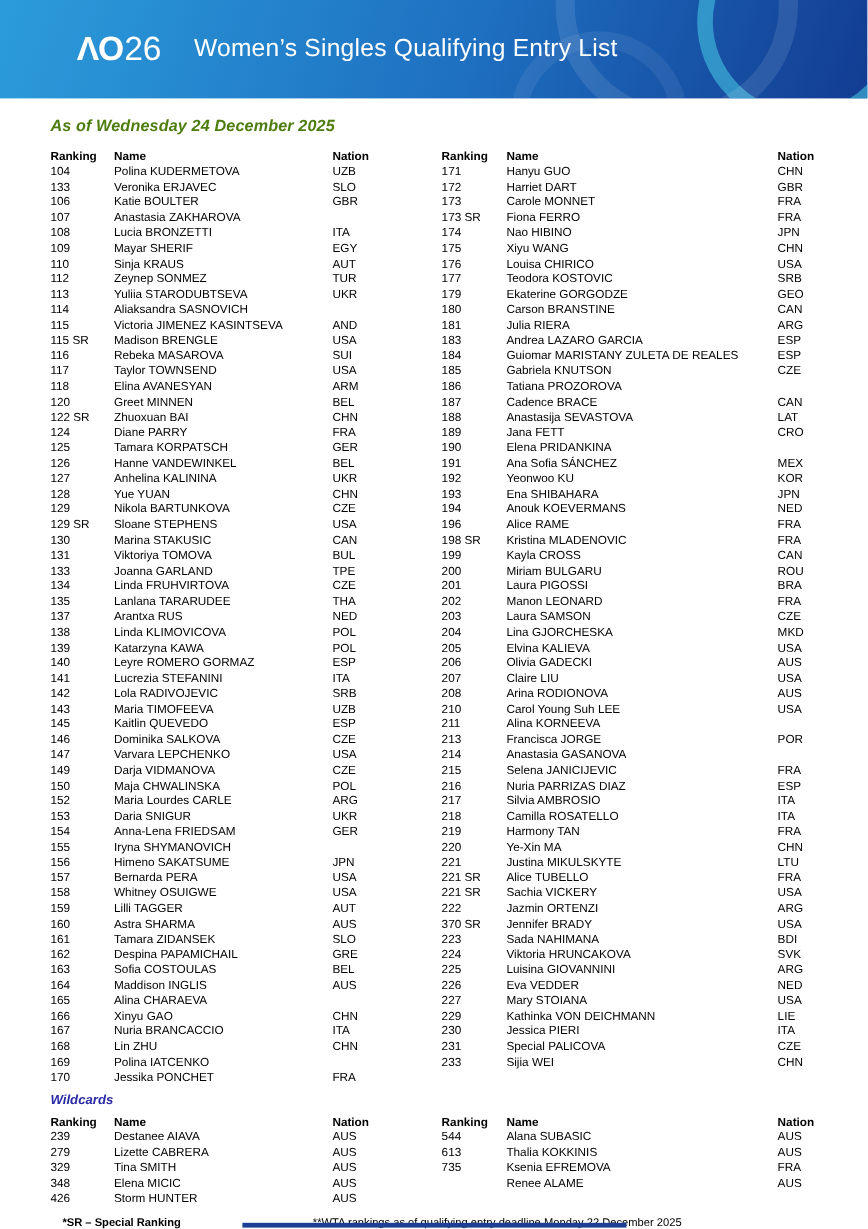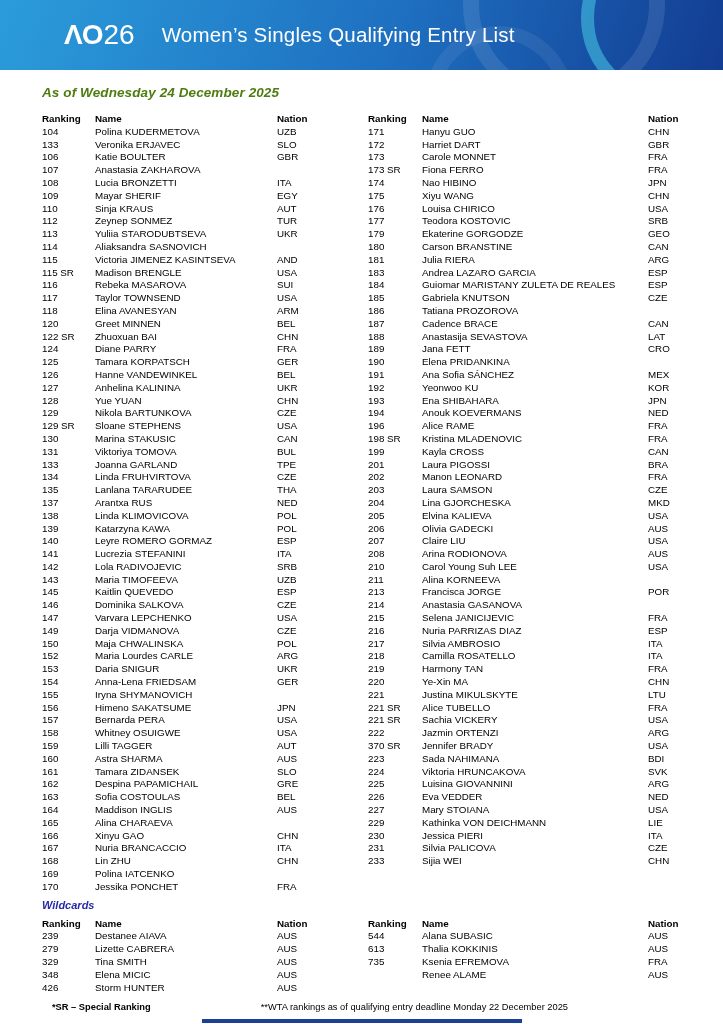--- a/index.html
+++ b/index.html
@@ -2,21 +2,21 @@
 <html><head>
 <meta charset="utf-8">
 <style>
   html,body{margin:0;padding:0;}
   body{
     width:723px;height:1024px;position:relative;overflow:hidden;
     background:#ffffff;font-family:"Liberation Sans",sans-serif;color:#000;
   }
   
   .header{
-    height:70px;width:100%;
+    height:82px;width:100%;
     background:linear-gradient(110deg,#2b9cdb 0%,#1e6fc0 55%,#123c92 100%);
     display:flex;align-items:center;position:relative;overflow:hidden;
   }
   .deco-ring-1{
     position:absolute;right:-34px;top:-70px;width:150px;height:150px;
     border:13px solid rgba(72,204,230,0.55);border-radius:50%;
   }
   .deco-ring-2{
     position:absolute;right:58px;top:-96px;width:170px;height:170px;
     border:16px solid rgba(255,255,255,0.10);border-radius:50%;
@@ -603,20 +603,25 @@
           <span class="c-name">Kristina MLADENOVIC</span>
           <span class="c-nation">FRA</span>
         </div>
 
         <div class="row">
           <span class="c-rank">199</span>
           <span class="c-name">Kayla CROSS</span>
           <span class="c-nation">CAN</span>
         </div>
 
+        <div class="row">
+          <span class="c-rank">200</span>
+          <span class="c-name">Miriam BULGARU</span>
+          <span class="c-nation">ROU</span>
+        </div>
 
         <div class="row">
           <span class="c-rank">201</span>
           <span class="c-name">Laura PIGOSSI</span>
           <span class="c-nation">BRA</span>
         </div>
 
         <div class="row">
           <span class="c-rank">202</span>
           <span class="c-name">Manon LEONARD</span>
@@ -786,21 +791,21 @@
         </div>
 
         <div class="row">
           <span class="c-rank">230</span>
           <span class="c-name">Jessica PIERI</span>
           <span class="c-nation">ITA</span>
         </div>
 
         <div class="row">
           <span class="c-rank">231</span>
-          <span class="c-name">Silvia PALICOVA</span>
+          <span class="c-name">Special PALICOVA</span>
           <span class="c-nation">CZE</span>
         </div>
 
         <div class="row">
           <span class="c-rank">233</span>
           <span class="c-name">Sijia WEI</span>
           <span class="c-nation">CHN</span>
         </div>
       </div>
   </div>

